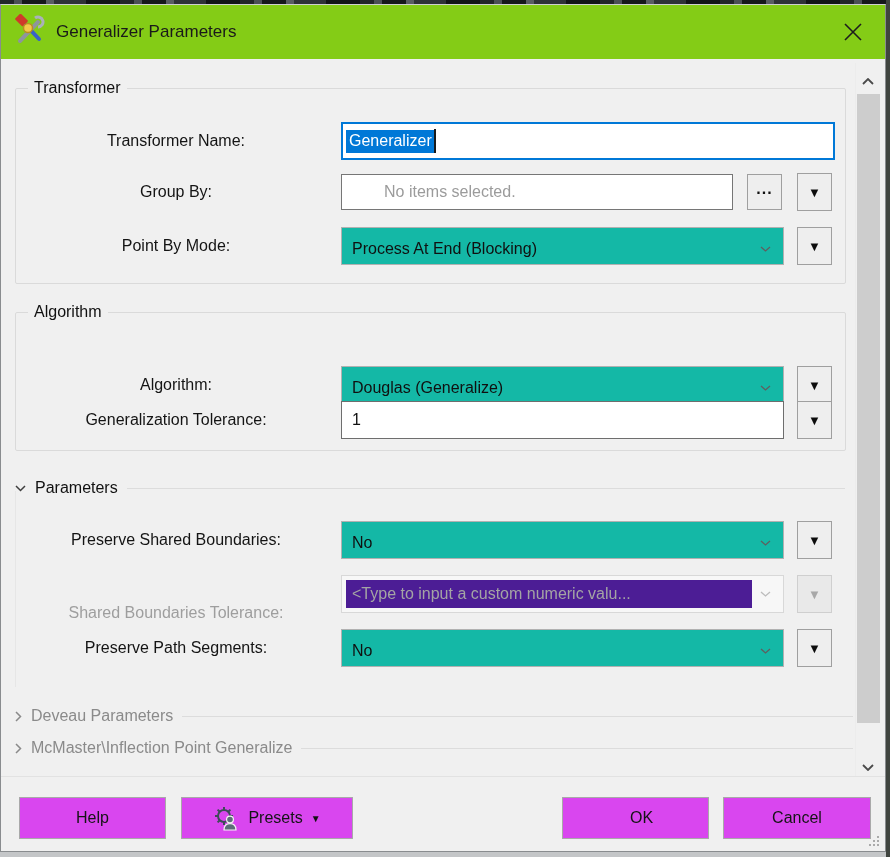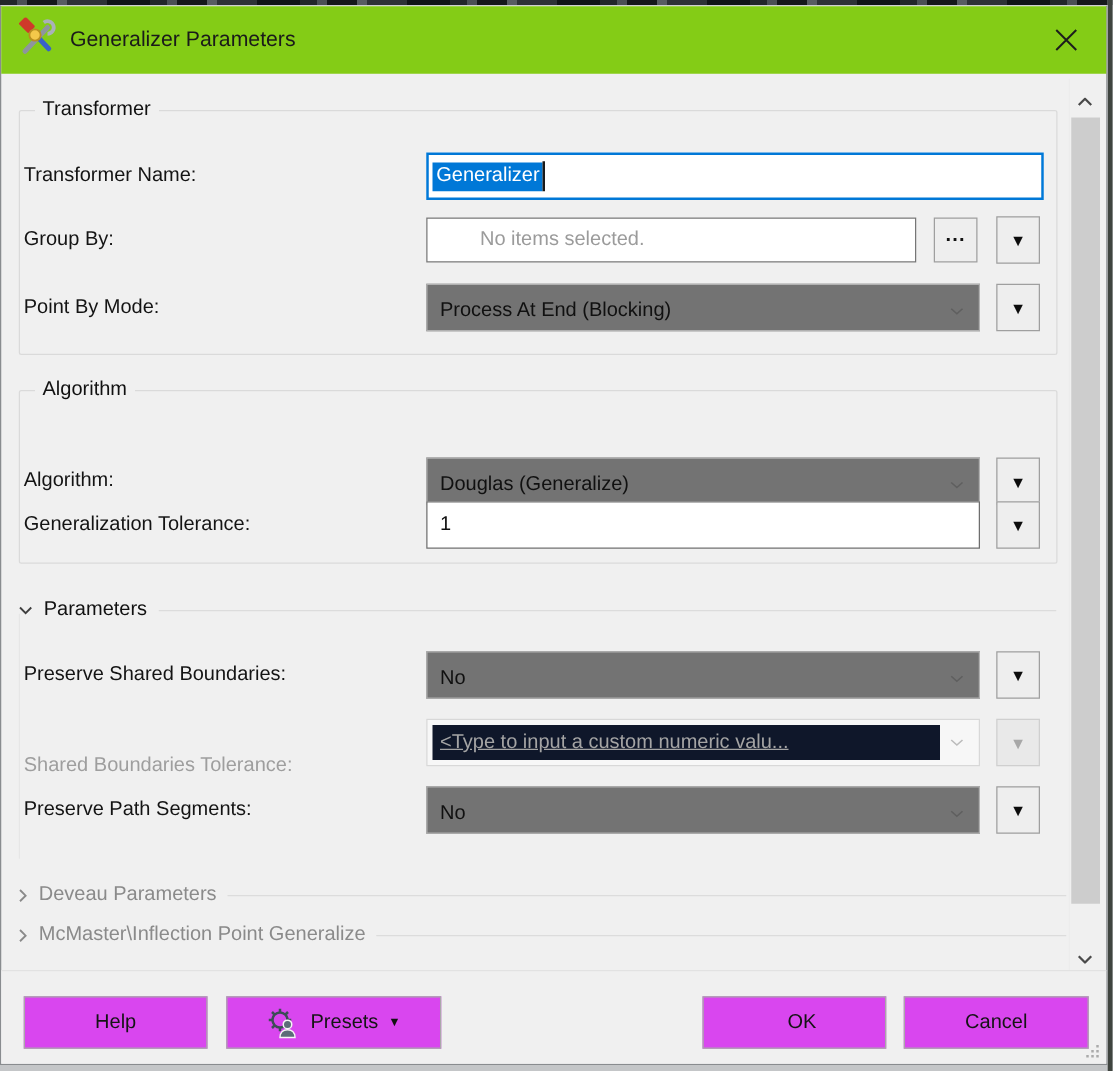--- a/index.html
+++ b/index.html
@@ -31,35 +31,35 @@
   
   .row { position:absolute; left:18px; right:53px; height:38px; display:flex; align-items:center; gap:8px; }
   .r-name { top:117px; right:50px; }
   .r-groupby { top:168px; }
   .r-mode { top:222px; }
   .r-algo { top:361px; }
   .r-tol { top:396px; }
   .r-shared { top:516px; }
   .r-sharedtol { top:570px; }
   .r-path { top:624px; }
-  .lbl { width:314px; flex:none; text-align:left; font-size:16px; color:#141414; }
+  .lbl { width:314px; flex:none; text-align:center; font-size:16px; color:#141414; }
   .lbl.disabled { color:#9e9e9e;margin-top:37px; }
 
   .textbox { height:36px; background:#fff; border:1px solid #767676; display:flex; align-items:center;
     font-size:16px; color:#111; padding:0 6px; }
   .textbox.focused { height:38px; border:2px solid #0078d7; padding:0 3px; }
   .sel-text { background:#0078d7; color:#fff; padding:2px 2px 3px 3px; }
   .caret { width:2px; height:24px; background:#1a1a1a; }
   .placeholder { color:#9b9b9b;margin-left:36px; }
 
-  .combo { width:443px; height:38px; flex:none; background:#737373; border:1px solid #b1b1b1;
+  .combo { width:443px; height:38px; flex:none; background:#14b8a6; border:1px solid #b1b1b1;
     display:flex; align-items:center; font-size:16px; color:#101010; padding:5px 12px 0 10px; cursor:pointer; }
   .combo .val { flex:1; }
   .combo.disabled { background:#f7f7f7; border-color:#d8d8d8; cursor:default; padding:4px 12px 4px 4px; }
-  .combo.disabled .val { background:#0f172a; color:#a4a4a4; align-self:stretch; display:flex; align-items:center; padding-left:6px; margin-right:8px;text-decoration:underline; }
+  .combo.disabled .val { background:#4c1d95; color:#a4a4a4; align-self:stretch; display:flex; align-items:center; padding-left:6px; margin-right:8px; }
 
   .mini-btn { width:35px; height:36px; flex:none; background:#eeeeee; border:1px solid #9f9f9f;
     display:flex; align-items:center; justify-content:center; cursor:pointer; }
   .dd-btn { margin-left:auto; height:38px; }
   .dd-glyph { font-size:13px; color:#0c0c0c; line-height:1; }
   .dd-btn.disabled { background:#e9e9e9; border-color:#cfcfcf; cursor:default; }
   .dd-btn.disabled .dd-glyph { color:#a8a8a8; }
   .browse-glyph { font-size:16px; font-weight:700; color:#111; letter-spacing:1px; padding-bottom:6px; }
 
   

